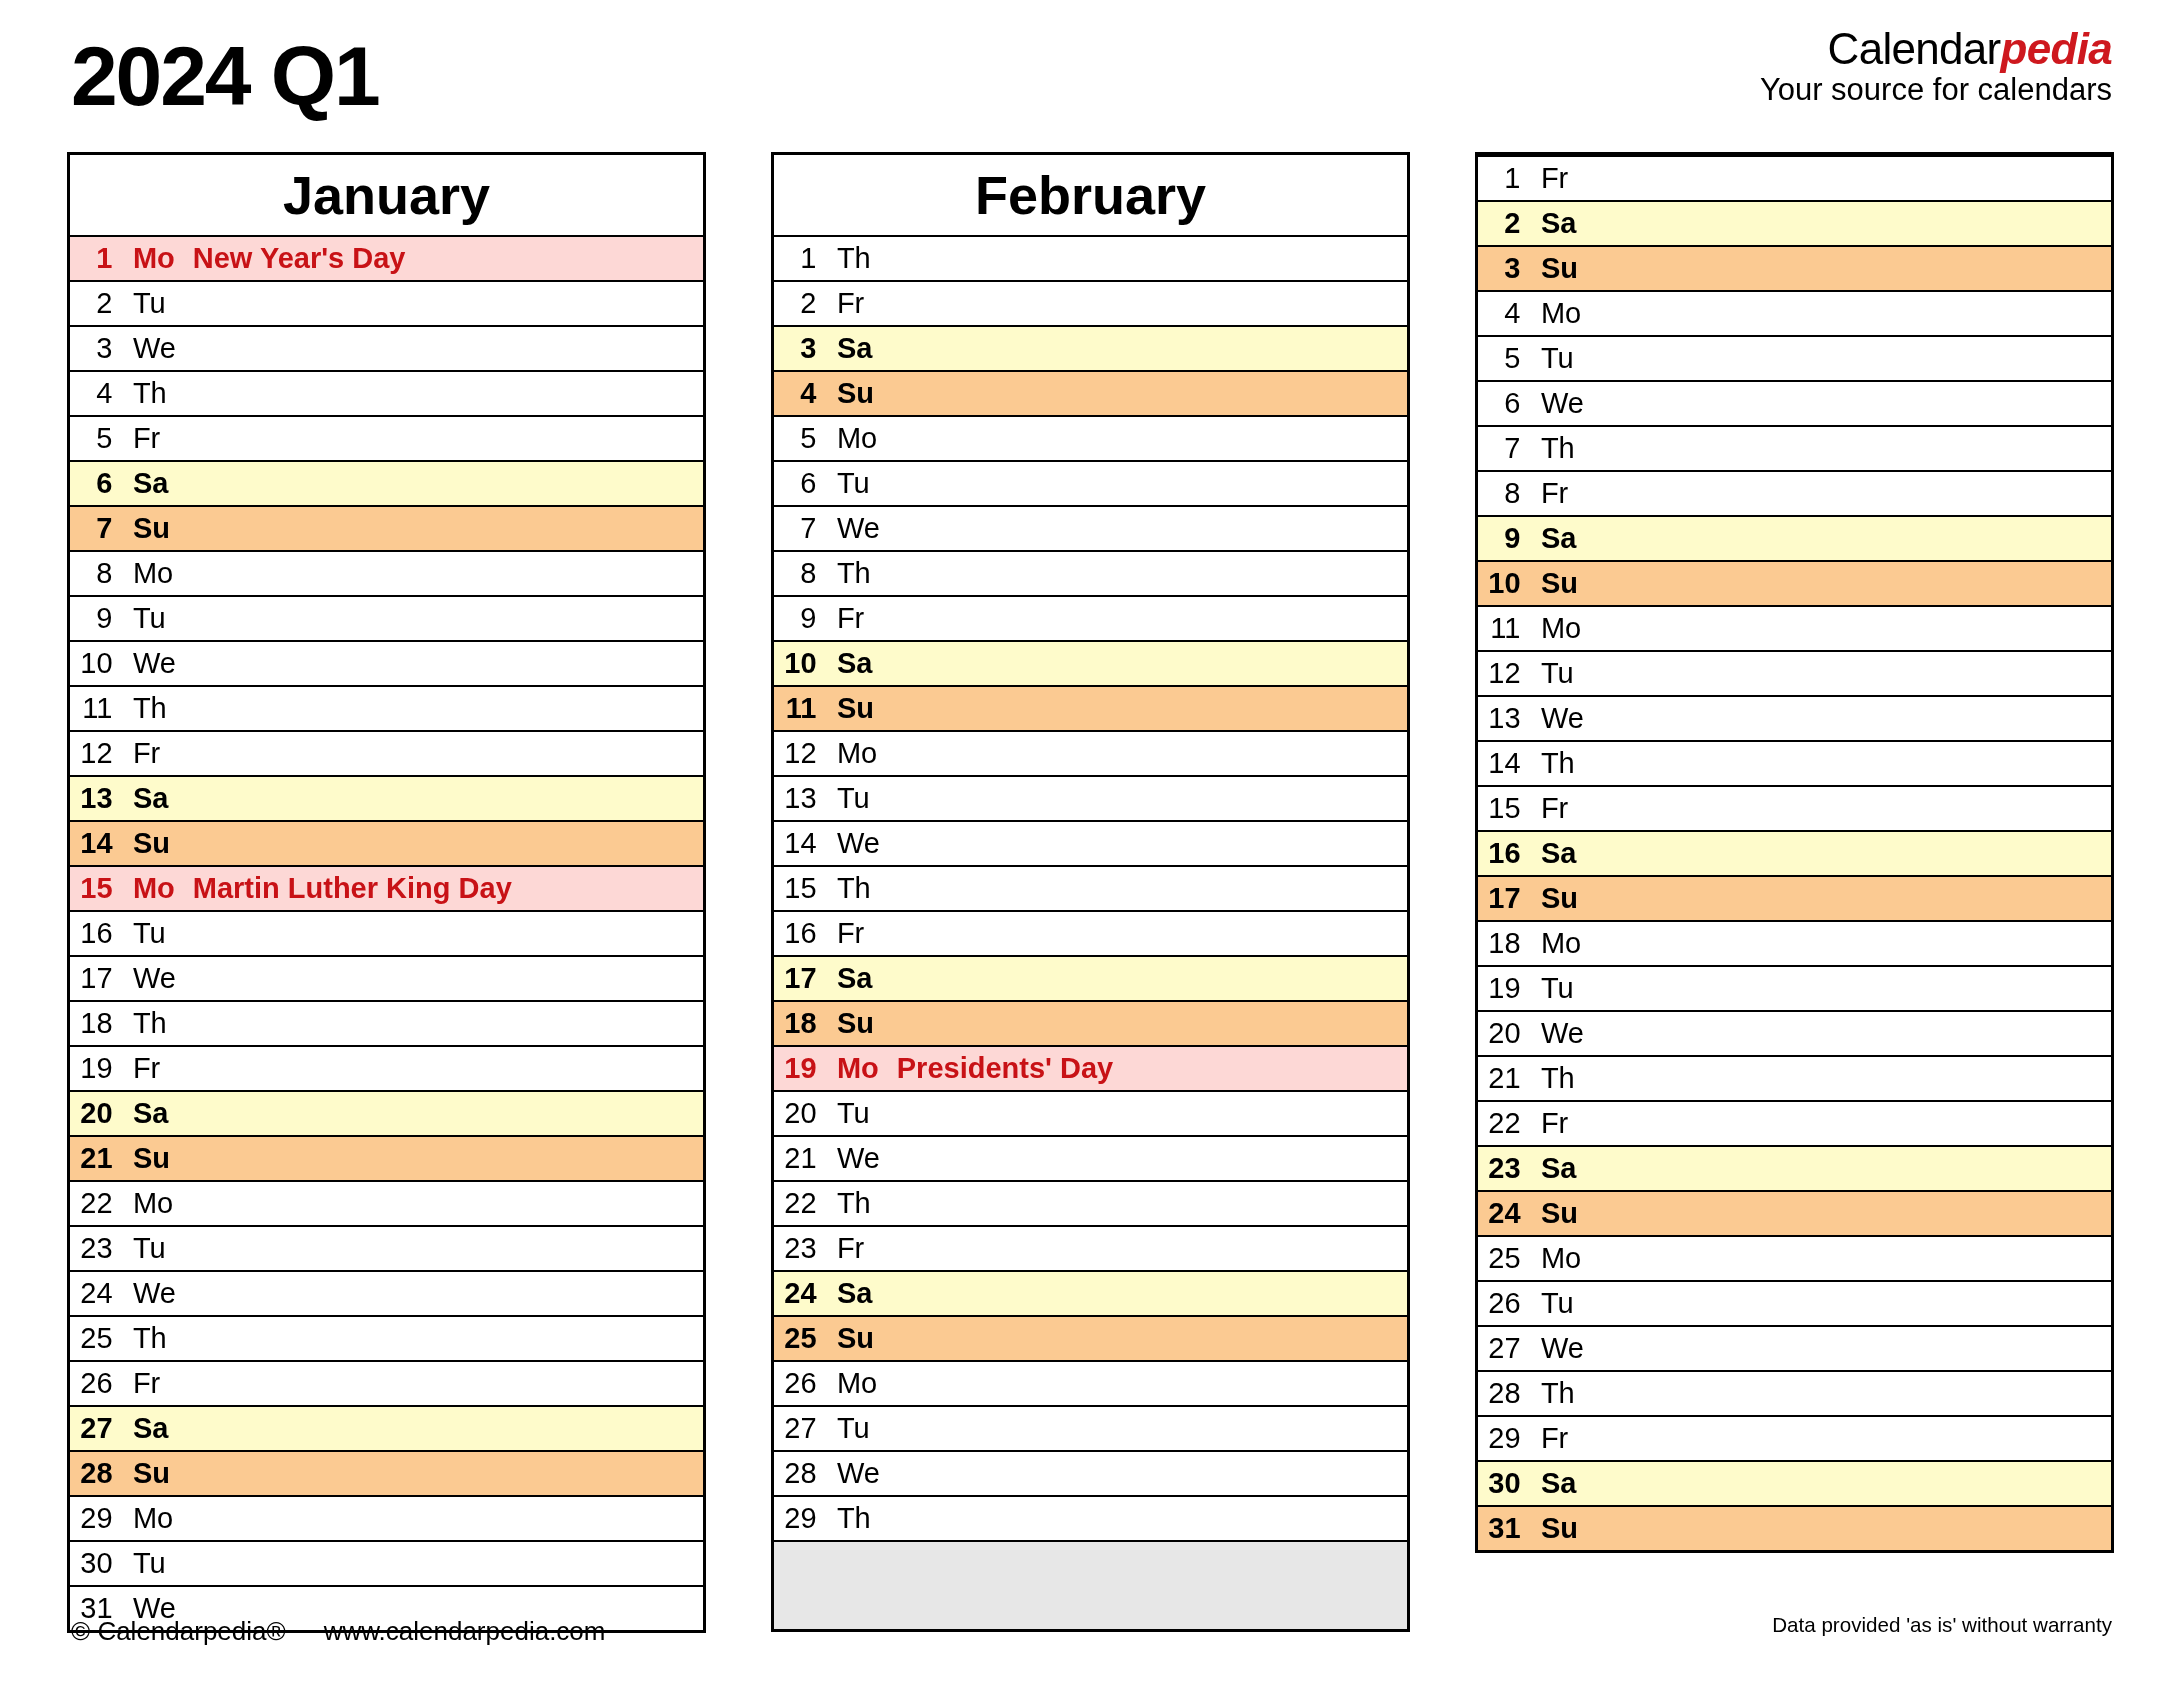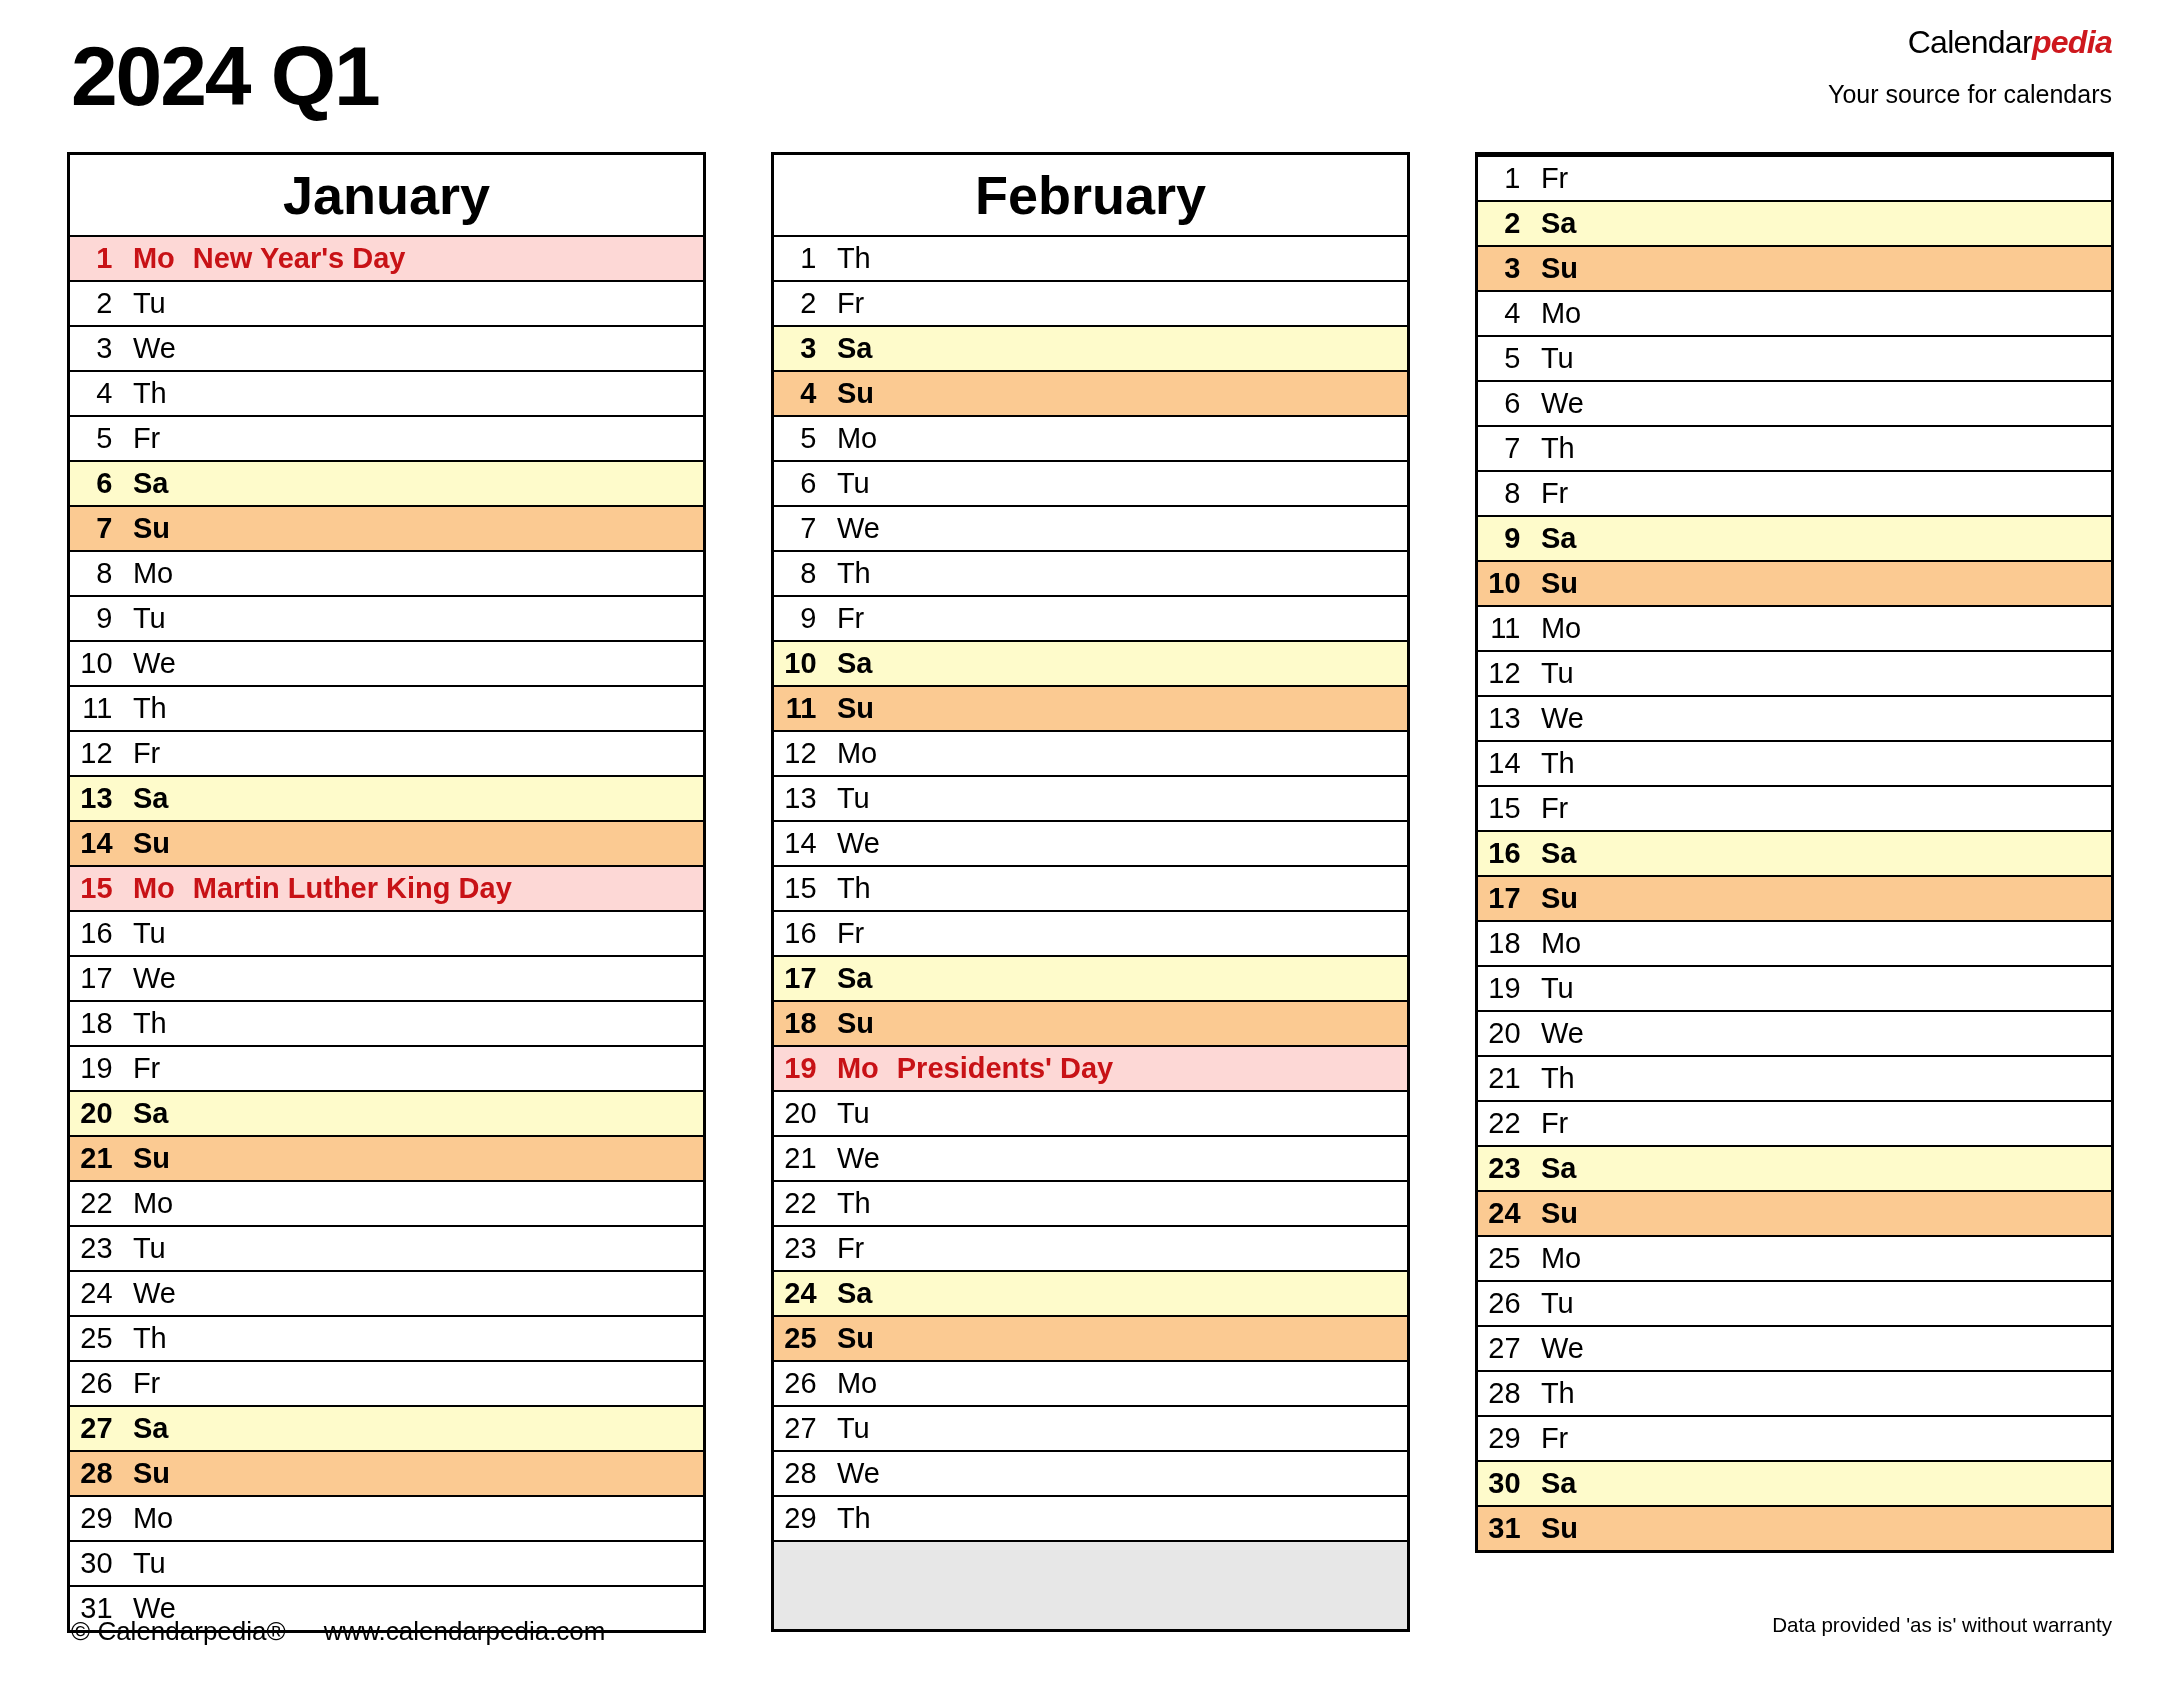--- a/index.html
+++ b/index.html
@@ -5,23 +5,23 @@
   html,body{margin:0;padding:0;background:#ffffff;}
   body{
     width:2183px;height:1691px;position:relative;overflow:hidden;
     font-family:"Liberation Sans","DejaVu Sans",sans-serif;color:#000;
   }
   .page-title{
     position:absolute;left:71px;top:27.5px;
     font-size:84px;font-weight:bold;letter-spacing:-2.1px;white-space:nowrap;
   }
   .logo{position:absolute;top:26px;right:71px;text-align:right;line-height:1.05;}
-  .logo-line{font-size:32px;letter-spacing:-0.7px;white-space:nowrap;}
+  .logo-line{font-size:44px;letter-spacing:-0.7px;white-space:nowrap;}
   .logo-red{color:var(--logo-red,#CE181E);font-weight:bold;font-style:italic;}
-  .logo-tagline{font-size:25px;margin-top:21px;white-space:nowrap;}
+  .logo-tagline{font-size:31px;margin-top:2px;white-space:nowrap;}
   .months{position:absolute;left:0;top:0;}
   .month-table{
     position:absolute;top:152px;width:639px;box-sizing:border-box;
     border:3.4px solid var(--border,#000);background:#fff;
   }
   .month-header{
     height:80px;display:flex;align-items:center;justify-content:center;
     font-size:54px;font-weight:bold;background:#fff;
   }
   .row{

